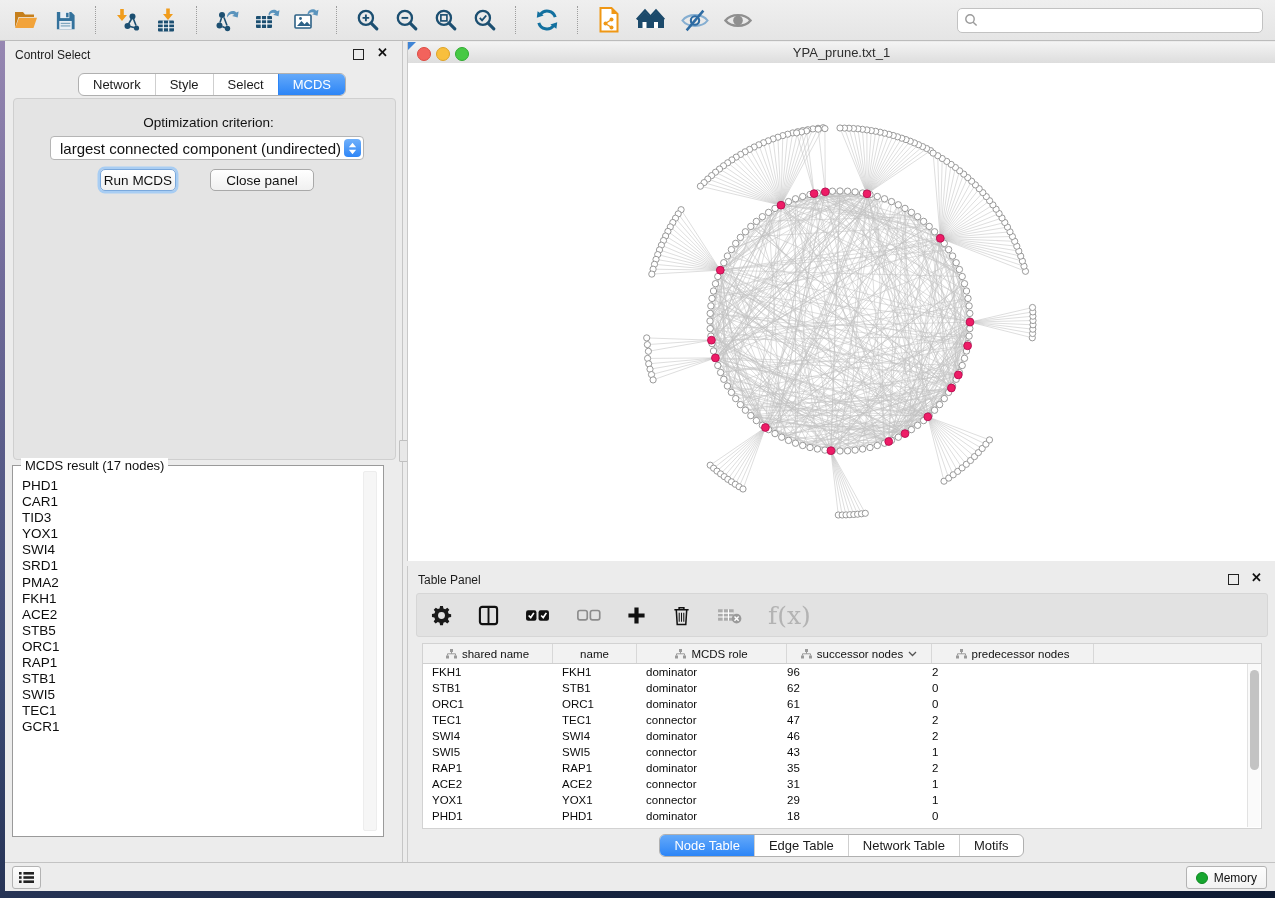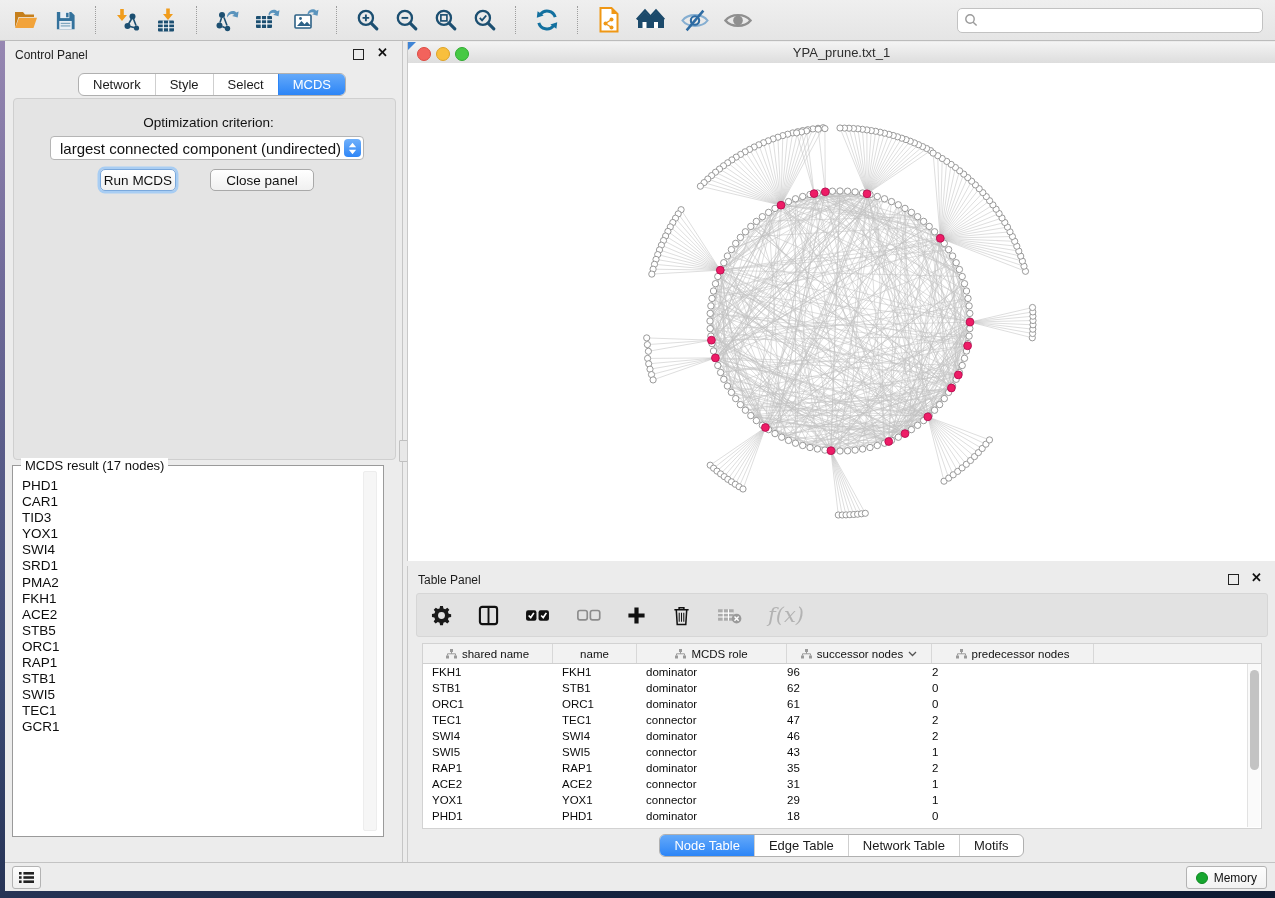--- a/index.html
+++ b/index.html
@@ -54,21 +54,21 @@
   #tl-yellow{left:28px;background:#f8bf3e;border:1px solid #dfa326;}
   #tl-green{left:47px;background:#47c944;border:1px solid #30ab31;}
   #net-corner{position:absolute;left:0;top:0;width:0;height:0;border-left:8px solid #3f84d6;border-bottom:8px solid transparent;}
   #net-canvas{position:absolute;left:0;top:21px;right:0;bottom:0;background:#fff;overflow:hidden;}
   
   #table-panel{position:absolute;left:402px;top:525px;width:868px;bottom:28px;background:#ececec;border-left:1px solid #c9c9c9;box-sizing:border-box;}
   #tp-float{right:36px;} #tp-close{right:13px;}
   #tp-toolbar{position:absolute;left:8px;top:27px;width:852px;height:44px;background:#e2e2e2;border:1px solid #d6d6d6;border-radius:3px;
       display:flex;align-items:center;padding:0 14px;box-sizing:border-box;gap:26px;}
   .tpi{display:flex;align-items:center;justify-content:center;}
-  #fx-label{font-family:"DejaVu Serif",serif;font-style:italic;font-size:21px;color:#b3b3b3;}
+  #fx-label{font-family:"DejaVu Serif",serif;font-size:25px;color:#b3b3b3;}
   #table-wrap{position:absolute;left:14px;top:77px;width:840px;height:186px;background:#fff;border:1px solid #d2d2d2;box-sizing:border-box;overflow:hidden;}
   #thead{display:flex;height:19px;background:#f2f2f2;border-bottom:1px solid #cfcfcf;}
   .th{display:flex;align-items:center;justify-content:center;gap:5px;font-size:11.5px;color:#111;border-right:1px solid #d8d8d8;box-sizing:border-box;}
   .th:last-child{border-right:none;}
   #tbody .tr{display:flex;height:16px;align-items:center;}
   .td{font-size:11.5px;color:#0b0b0b;box-sizing:border-box;white-space:nowrap;overflow:hidden;}
   .td.l{padding-left:9px;text-align:left;}
   .td.r{text-align:left;}
   #tbl-scroll{position:absolute;right:1px;top:20px;bottom:1px;width:12px;background:#fafafa;border-left:1px solid #e2e2e2;}
   #tbl-thumb{position:absolute;left:1.5px;right:1.5px;top:6px;height:100px;background:#c3c3c3;border-radius:5px;}
@@ -224,21 +224,21 @@
         </svg>
     </span>
     <input placeholder="" style="">
   </div>
 </div>
 
 <div id="content">
 
   <div id="control-panel">
     <div class="panel-head">
-      <span class="panel-title">Control Panel</span>
+      <span class="panel-title">Control Select</span>
       <span class="float-ic" id="cp-float"></span>
       <span class="close-ic" id="cp-close">✕</span>
     </div>
     <div class="seg-tabs" id="cp-tabs">
       <span class="seg-tab">Network</span>
       <span class="seg-tab">Style</span>
       <span class="seg-tab">Select</span>
       <span class="seg-tab active">MCDS</span>
     </div>
     <div id="cp-inner">

